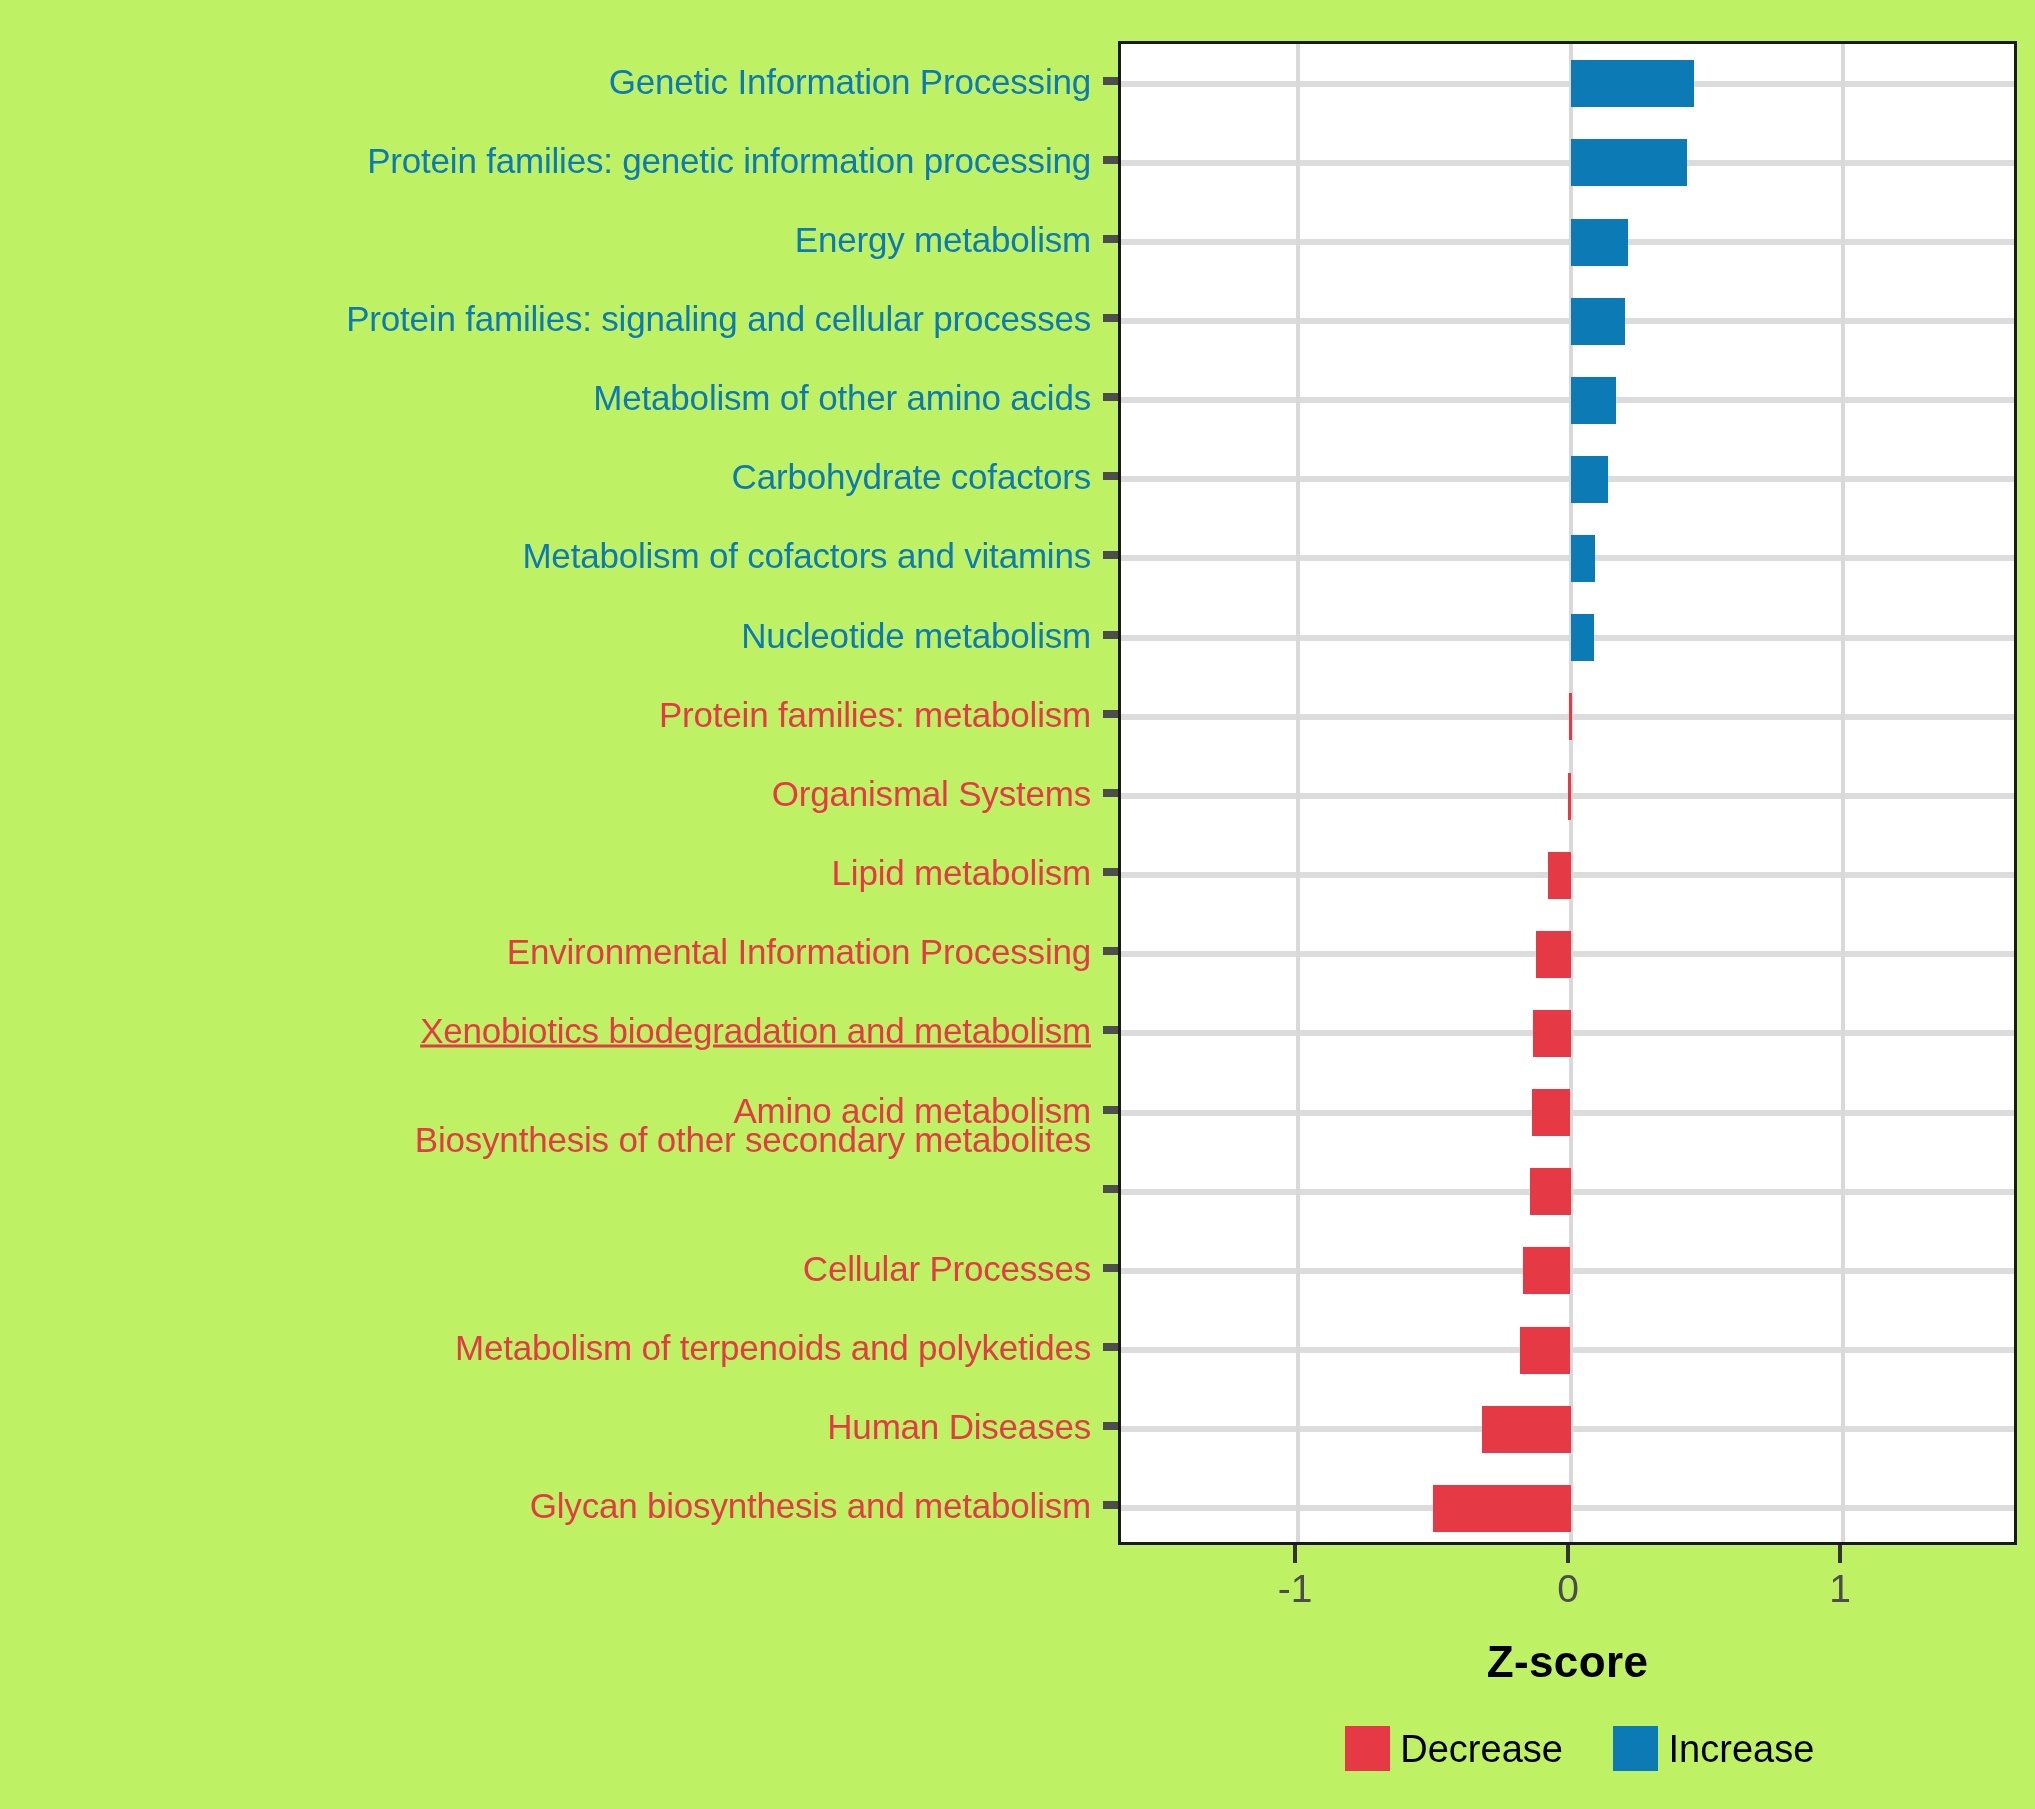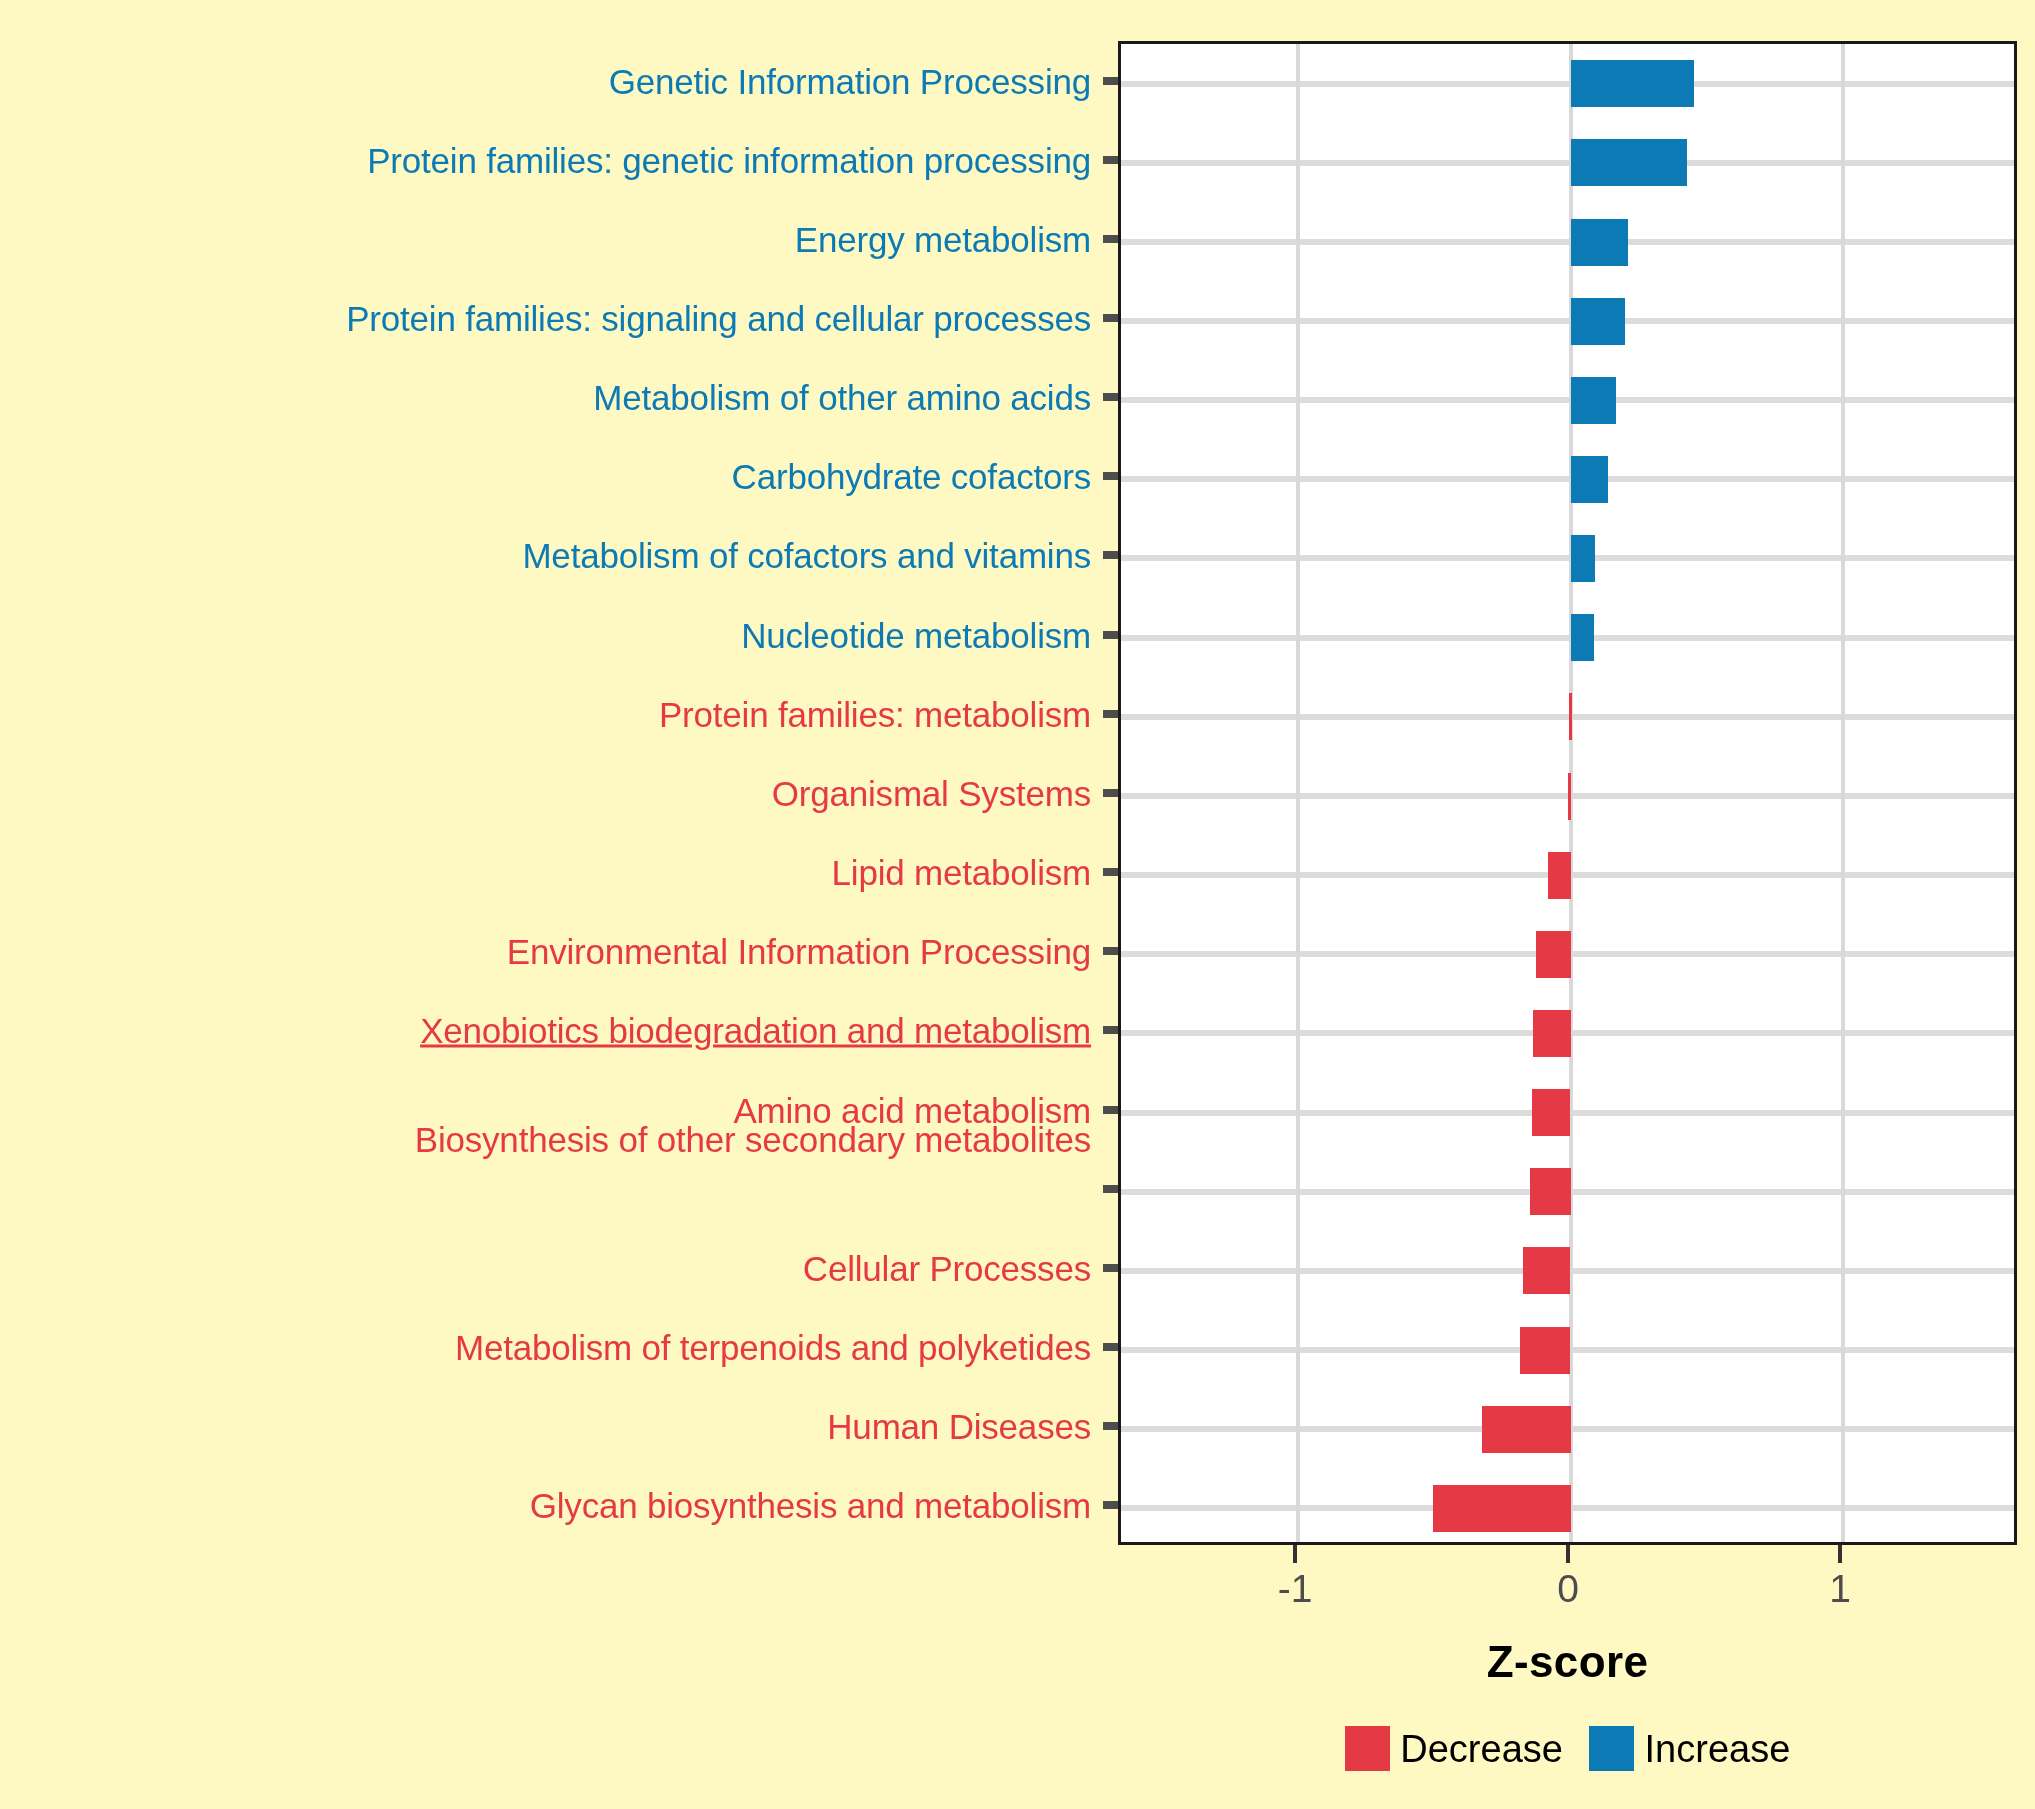--- a/index.html
+++ b/index.html
@@ -11,21 +11,21 @@
     width: 2035px;
     height: 1809px;
     font-family: "Liberation Sans", sans-serif;
     overflow: hidden;
   }
 
   #root {
     position: relative;
     width: 2035px;
     height: 1809px;
-    background: #fef9c3;
+    background: #bef264;
   }
 
   
   #panel {
     position: absolute;
     left: 1118px;
     top: 41px;
     width: 899px;
     height: 1504px;
     border: 3px solid #1a1a1a;
@@ -124,20 +124,21 @@
     width: 899px;
     display: flex;
     justify-content: center;
     align-items: center;
     gap: 26px;
   }
   .legend-item {
     display: flex;
     align-items: center;
     gap: 10.6px;
+    margin-left: 24px;
   }
   .legend-swatch {
     width: 45px;
     height: 45px;
     display: block;
   }
   .legend-label {
     font-size: 38px;
     color: #000000;
     line-height: 1;

